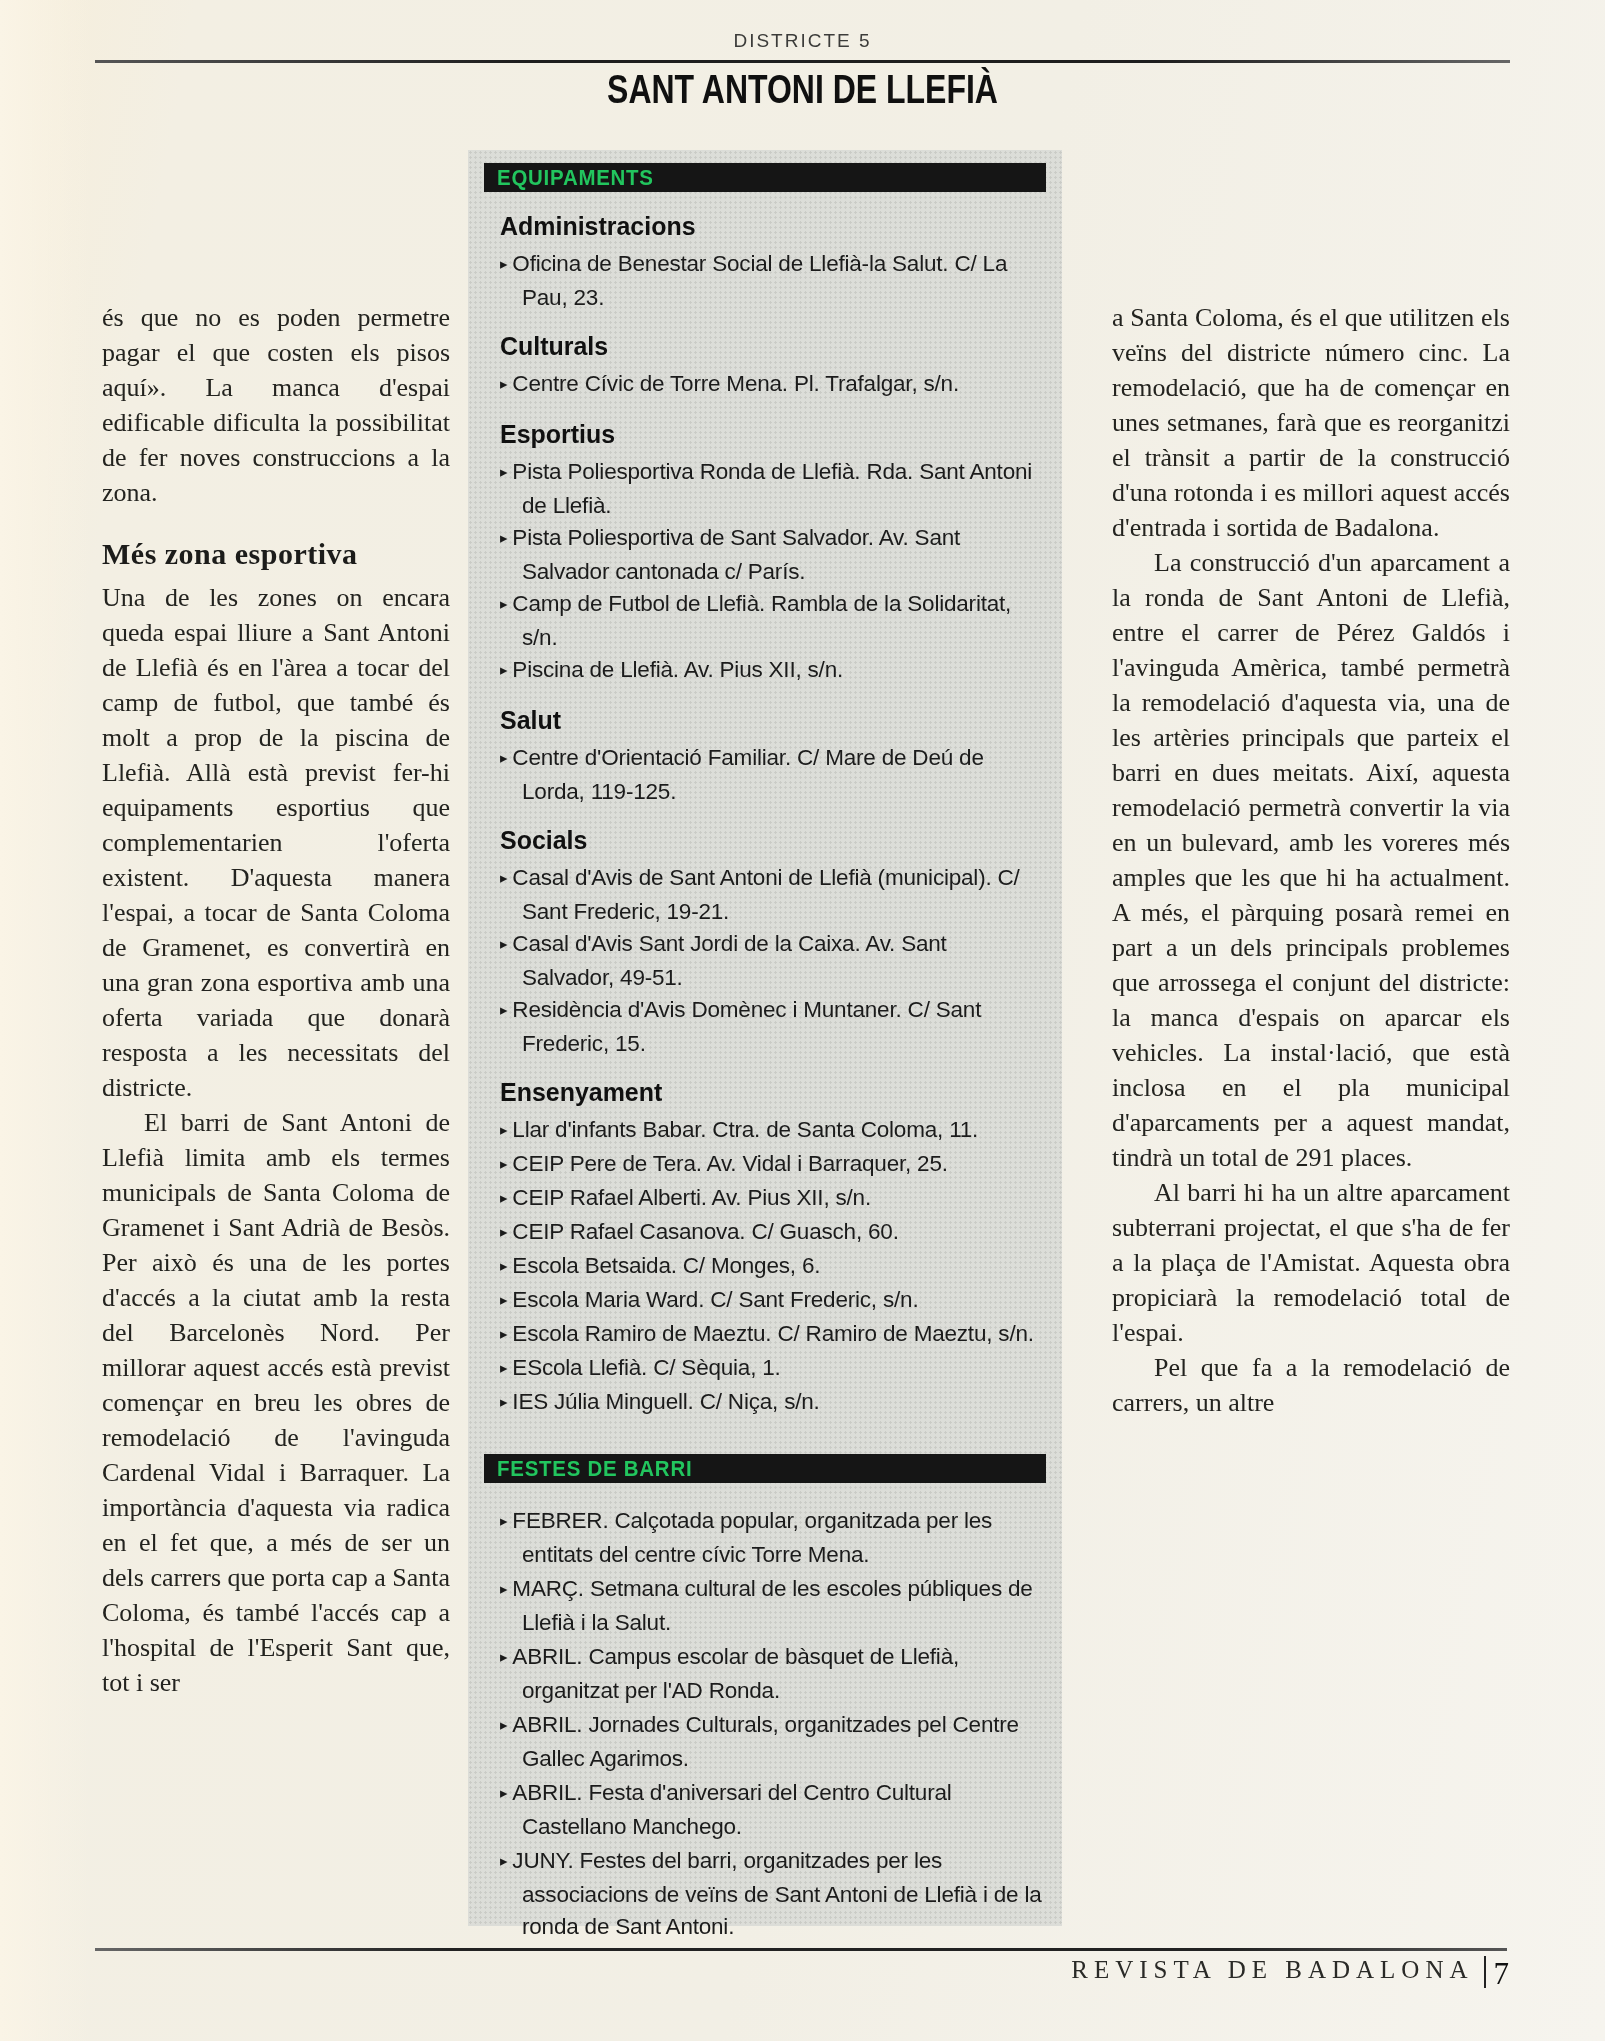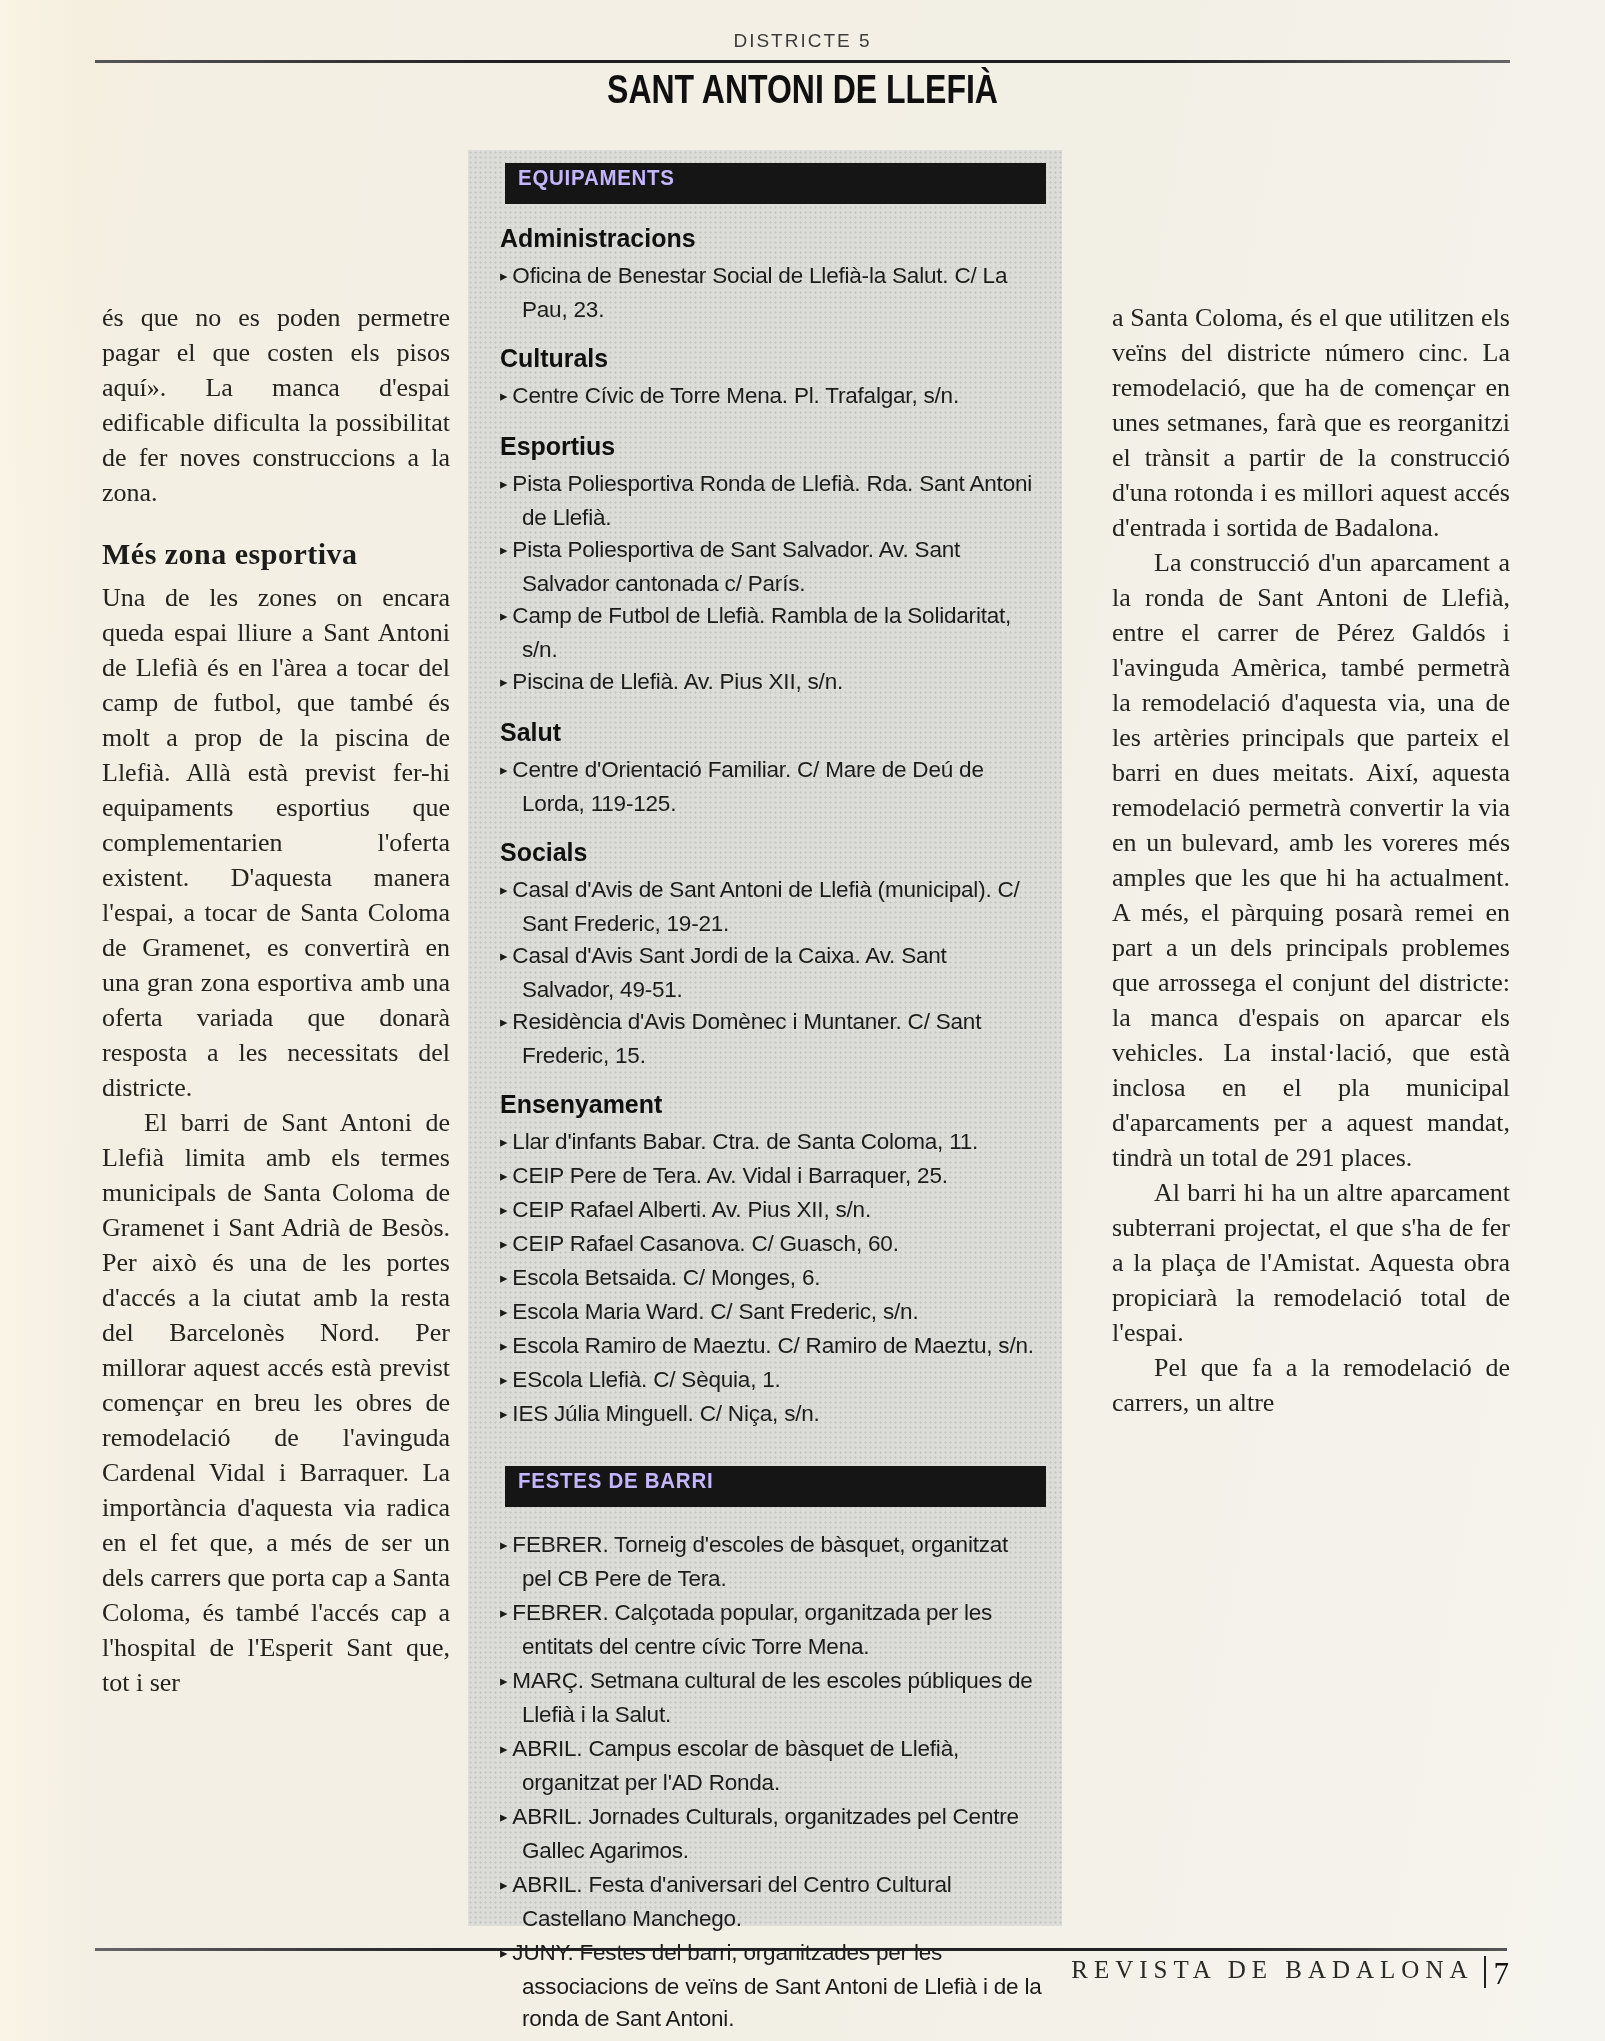--- a/index.html
+++ b/index.html
@@ -40,22 +40,22 @@
   }
   
   .panel{
     position:absolute; left:468px; top:150px; width:594px; height:1776px;
     background-color:#dcddd8;
     background-image:radial-gradient(rgba(110,115,110,0.16) 1px, rgba(0,0,0,0) 1.3px);
     background-size:5px 5px;
     font-family:"Liberation Sans", sans-serif; color:#1b1b1b;
   }
   .bar{
-    margin:13px 16px 0 37px; height:41px; background:#151515;
-    color:#c4b5fd; font-weight:bold; font-size:22px; line-height:29px;
+    margin:13px 16px 0 16px; height:29px; background:#151515;
+    color:#22c55e; font-weight:bold; font-size:22px; line-height:29px;
     letter-spacing:0.8px;
   }
   .bar span{ display:inline-block; transform:scaleX(0.93); transform-origin:left center;
     padding-left:14px; }
   .bar.second{ margin-top:34px; }
   .panel-body{ padding:2px 20px 0 32px; }
   .sec-h{
     font-size:26px; font-weight:bold; color:#101010; margin:17px 0 6px 0;
     transform:scaleX(0.96); transform-origin:left center;
   }
@@ -127,21 +127,20 @@
       <div class="item"><span class="blt">▸</span><span>Escola Maria Ward. C/ Sant Frederic, s/n.</span></div>
       <div class="item"><span class="blt">▸</span><span>Escola Ramiro de Maeztu. C/ Ramiro de Maeztu, s/n.</span></div>
       <div class="item"><span class="blt">▸</span><span>EScola Llefià. C/ Sèquia, 1.</span></div>
       <div class="item"><span class="blt">▸</span><span>IES Júlia Minguell. C/ Niça, s/n.</span></div>
     </div>
 
     <div class="bar second">
       <span>FESTES DE BARRI</span>
     </div>
     <div class="panel-body festes-list">
-      <div class="item"><span class="blt">▸</span><span>FEBRER. Torneig d'escoles de bàsquet, organitzat pel CB Pere de Tera.</span></div>
       <div class="item"><span class="blt">▸</span><span>FEBRER. Calçotada popular, organitzada per les entitats del centre cívic Torre Mena.</span></div>
       <div class="item"><span class="blt">▸</span><span>MARÇ. Setmana cultural de les escoles públiques de Llefià i la Salut.</span></div>
       <div class="item"><span class="blt">▸</span><span>ABRIL. Campus escolar de bàsquet de Llefià, organitzat per l'AD Ronda.</span></div>
       <div class="item"><span class="blt">▸</span><span>ABRIL. Jornades Culturals, organitzades pel Centre Gallec Agarimos.</span></div>
       <div class="item"><span class="blt">▸</span><span>ABRIL. Festa d'aniversari del Centro Cultural Castellano Manchego.</span></div>
       <div class="item"><span class="blt">▸</span><span>JUNY. Festes del barri, organitzades per les associacions de veïns de Sant Antoni de Llefià i de la ronda de Sant Antoni.</span></div>
 
     </div>
   </div>
 

